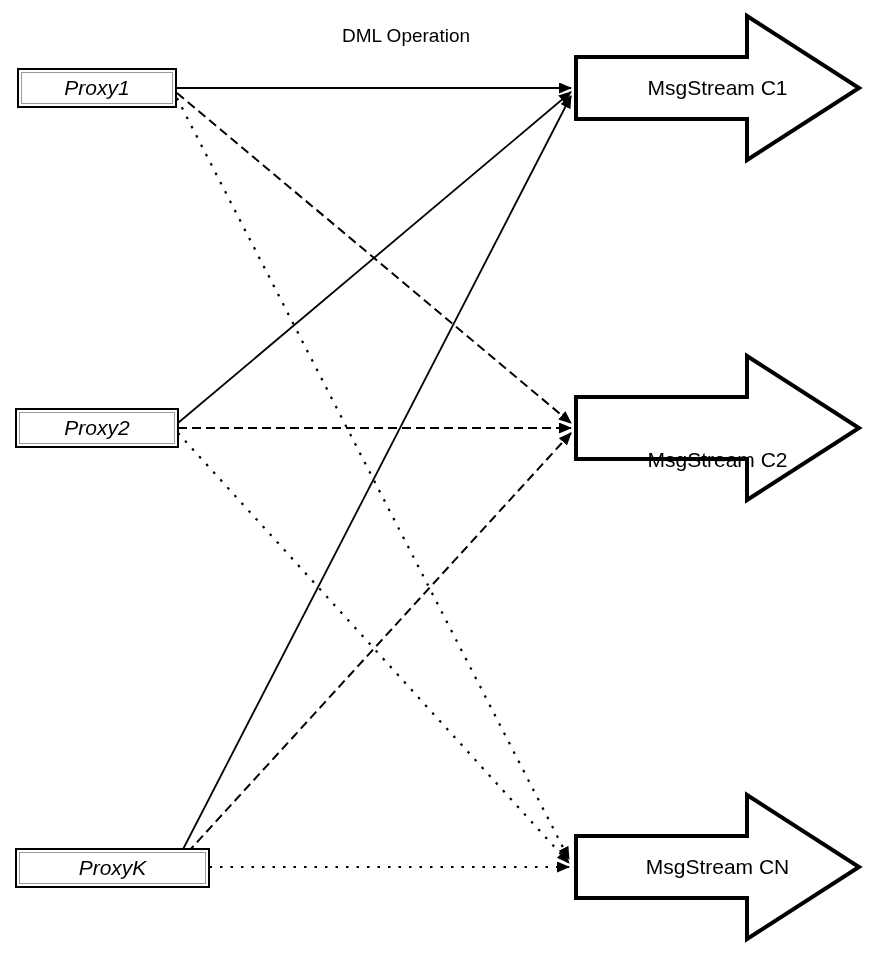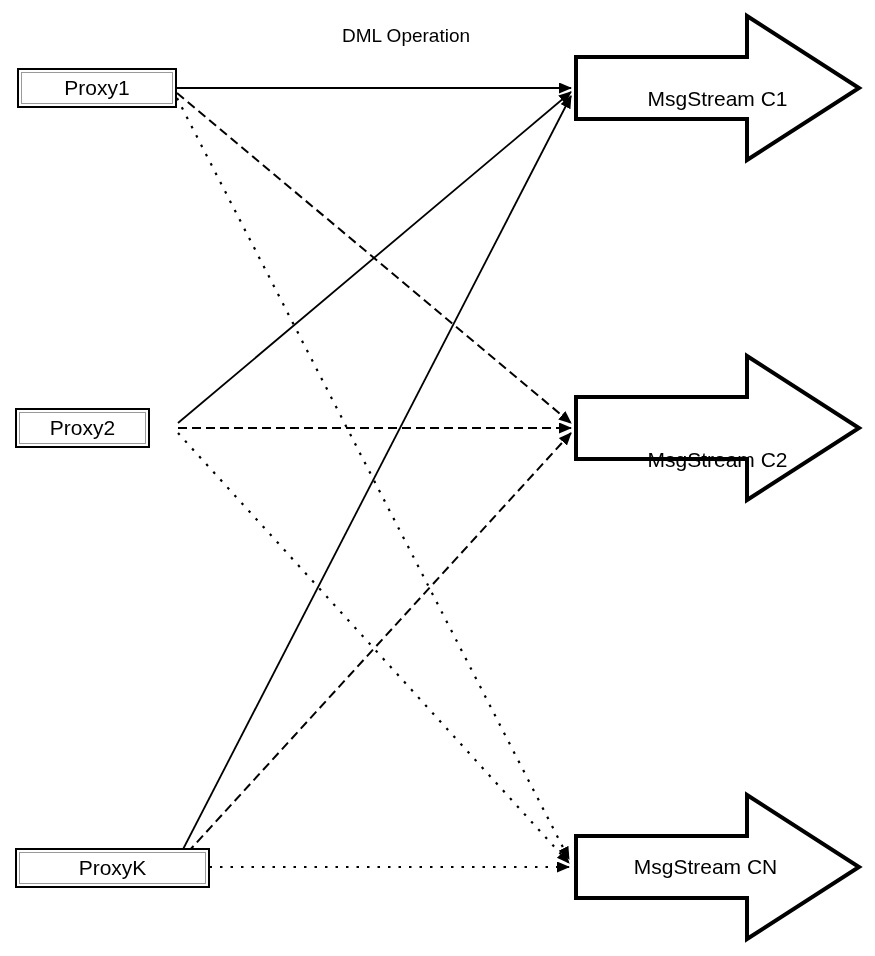--- a/index.html
+++ b/index.html
@@ -32,20 +32,21 @@
   .proxy-box {
     position: absolute;
     background: var(--bg);
     border: 2px solid var(--ink);
     box-shadow: inset 0 0 0 2px #ffffff, inset 0 0 0 3px #9a9a9a;
     display: flex;
     align-items: center;
     justify-content: center;
     font-size: 21px;
     z-index: 2;
+    font-style: italic;
   }
 
   .stream-label {
     position: absolute;
     display: flex;
     align-items: center;
     justify-content: center;
     font-size: 21px;
     white-space: nowrap;
     z-index: 3;
@@ -92,30 +93,30 @@
       </g>
   </svg>
 
   <div class="annotation">
     <div>DML Operation</div>
   </div>
 
   <div class="proxy-box" id="proxy1" style="left: 17px; top: 68px; width: 160px; height: 40px;">
     <span>Proxy1</span>
   </div>
-  <div class="proxy-box" id="proxy2" style="left: 15px; top: 408px; width: 135px; height: 40px;">
+  <div class="proxy-box" id="proxy2" style="left: 15px; top: 408px; width: 164px; height: 40px;">
     <span>Proxy2</span>
   </div>
   <div class="proxy-box" id="proxyk" style="left: 15px; top: 848px; width: 195px; height: 40px;">
     <span>ProxyK</span>
   </div>
 
-  <div class="stream-label" id="label-c1" style="left: 576px; top: 84px; width: 283px; height: 30px;">
+  <div class="stream-label" id="label-c1" style="left: 576px; top: 73px; width: 283px; height: 30px;">
     <span>MsgStream C1</span>
   </div>
   <div class="stream-label" id="label-c2" style="left: 576px; top: 413px; width: 283px; height: 30px; margin-top: 32px;">
     <span>MsgStream C2</span>
   </div>
-  <div class="stream-label" id="label-cn" style="left: 564px; top: 852px; width: 283px; height: 30px;">
+  <div class="stream-label" id="label-cn" style="left: 576px; top: 852px; width: 283px; height: 30px;">
     <span>MsgStream CN</span>
   </div>
 
 </div>
 
 </body></html>

